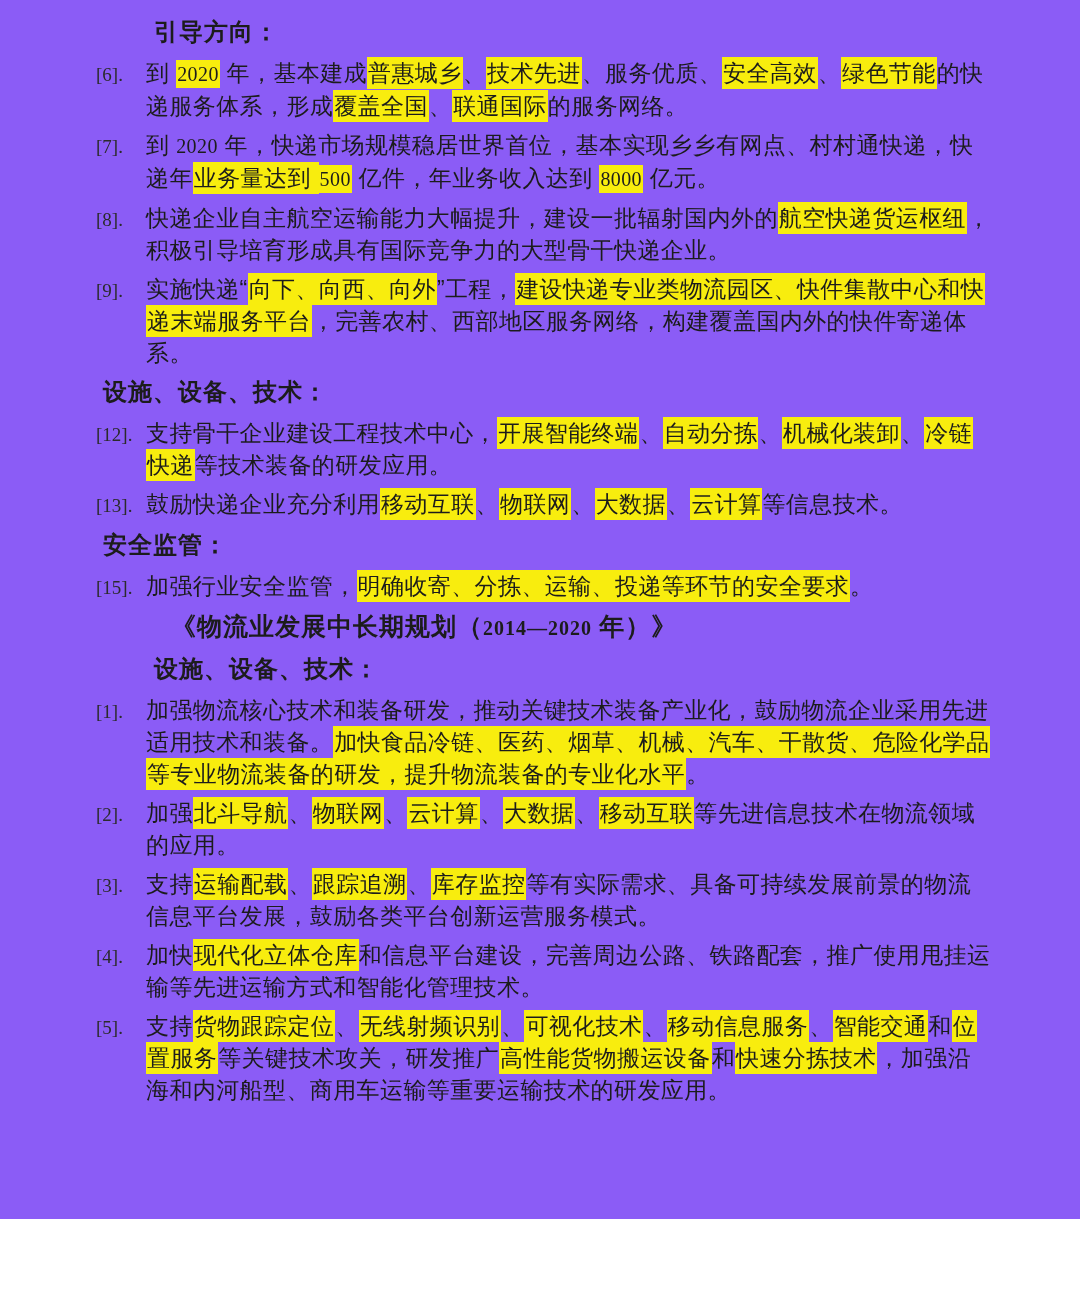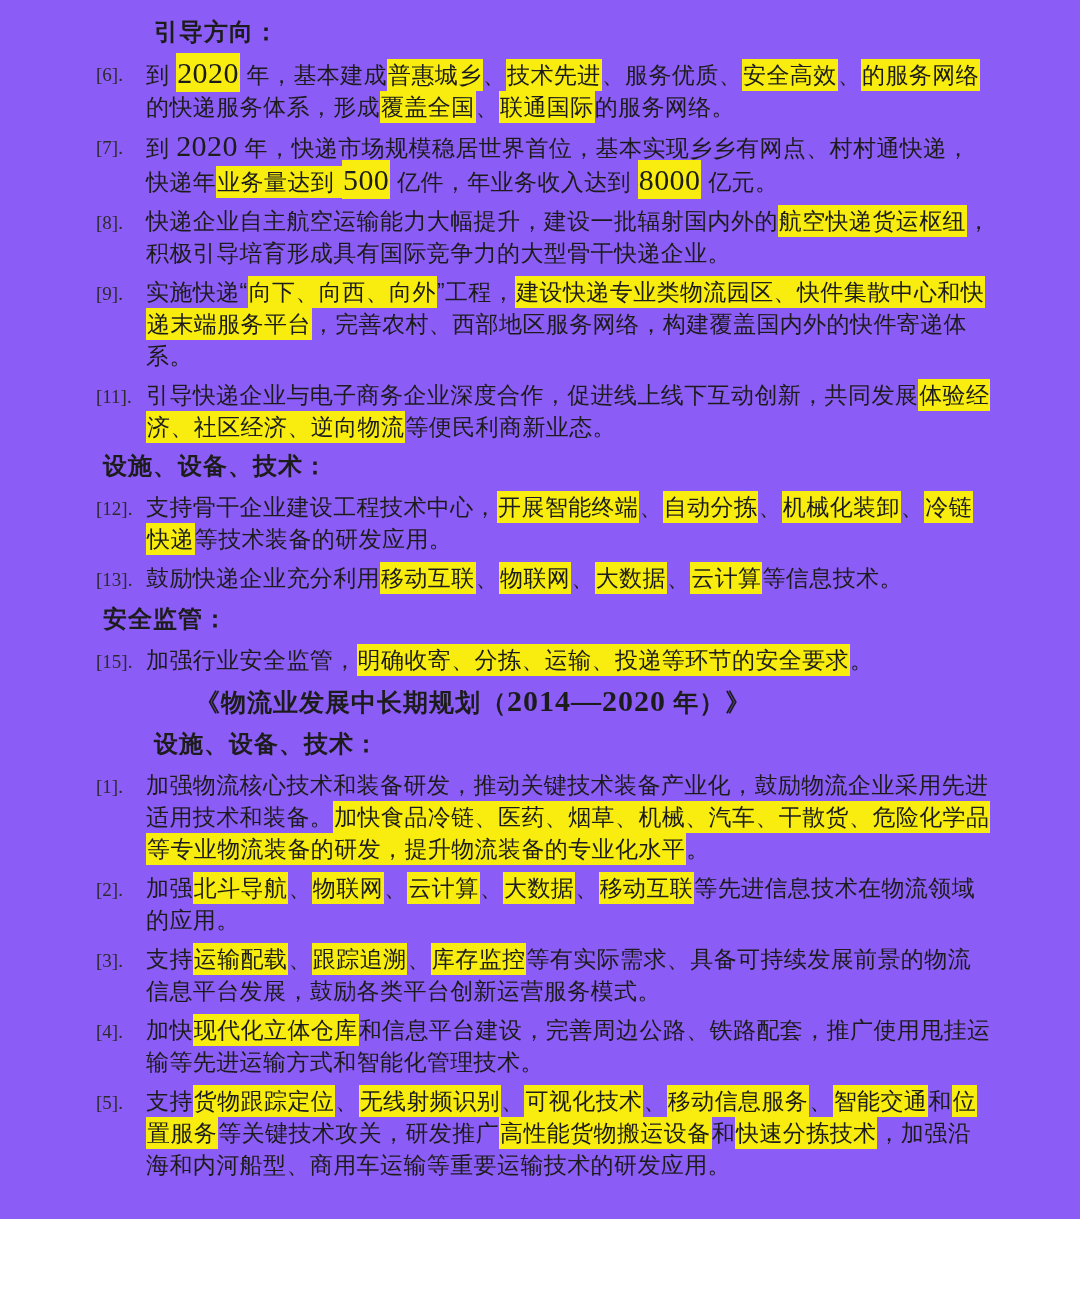--- a/index.html
+++ b/index.html
@@ -51,64 +51,60 @@
     letter-spacing:0.4px;
   }
   .hl{
     background:var(--hl,#f8ed0e);
     padding:3px 1px;
     -webkit-box-decoration-break:clone;
     box-decoration-break:clone;
   }
   .num{
     font-family:"Liberation Serif","DejaVu Serif",serif;
-    font-size:30px;
+    font-size:20px;
   }
 </style>
 </head>
 <body>
 
 <div class="page">
   <div class="doc">
       <div class="heading" style="margin-left: 58px;"><span>引导方向：</span></div>
       <div class="item">
         <span class="label">[6].</span>
-        <span class="body"><span>到 </span><span class="hl num">2020</span><span> 年，基本建成</span><span class="hl">普惠城乡</span><span>、</span><span class="hl">技术先进</span><span>、服务优质、</span><span class="hl">安全高效</span><span>、</span><span class="hl">的服务网络</span><span>的快递服务体系，形成</span><span class="hl">覆盖全国</span><span>、</span><span class="hl">联通国际</span><span>的服务网络。</span></span>
+        <span class="body"><span>到 </span><span class="hl num">2020</span><span> 年，基本建成</span><span class="hl">普惠城乡</span><span>、</span><span class="hl">技术先进</span><span>、服务优质、</span><span class="hl">安全高效</span><span>、</span><span class="hl">绿色节能</span><span>的快递服务体系，形成</span><span class="hl">覆盖全国</span><span>、</span><span class="hl">联通国际</span><span>的服务网络。</span></span>
       </div>
       <div class="item">
         <span class="label">[7].</span>
         <span class="body"><span>到 </span><span class="num">2020</span><span> 年，快递市场规模稳居世界首位，基本实现乡乡有网点、村村通快递，快递年</span><span class="hl">业务量达到 </span><span class="hl num">500</span><span> 亿件，年业务收入达到 </span><span class="hl num">8000</span><span> 亿元。</span></span>
       </div>
       <div class="item">
         <span class="label">[8].</span>
         <span class="body"><span>快递企业自主航空运输能力大幅提升，建设一批辐射国内外的</span><span class="hl">航空快递货运枢纽</span><span>，积极引导培育形成具有国际竞争力的大型骨干快递企业。</span></span>
       </div>
       <div class="item">
         <span class="label">[9].</span>
         <span class="body"><span>实施快递“</span><span class="hl">向下、向西、向外</span><span>”工程，</span><span class="hl">建设快递专业类物流园区、快件集散中心和快递末端服务平台</span><span>，完善农村、西部地区服务网络，构建覆盖国内外的快件寄递体系。</span></span>
-      </div>
-      <div class="item">
-        <span class="label">[11].</span>
-        <span class="body"><span>引导快递企业与电子商务企业深度合作，促进线上线下互动创新，共同发展</span><span class="hl">体验经济、社区经济、逆向物流</span><span>等便民利商新业态。</span></span>
       </div>
       <div class="heading" style="margin-left: 7px;"><span>设施、设备、技术：</span></div>
       <div class="item">
         <span class="label">[12].</span>
         <span class="body"><span>支持骨干企业建设工程技术中心，</span><span class="hl">开展智能终端</span><span>、</span><span class="hl">自动分拣</span><span>、</span><span class="hl">机械化装卸</span><span>、</span><span class="hl">冷链快递</span><span>等技术装备的研发应用。</span></span>
       </div>
       <div class="item">
         <span class="label">[13].</span>
         <span class="body"><span>鼓励快递企业充分利用</span><span class="hl">移动互联</span><span>、</span><span class="hl">物联网</span><span>、</span><span class="hl">大数据</span><span>、</span><span class="hl">云计算</span><span>等信息技术。</span></span>
       </div>
       <div class="heading" style="margin-left: 7px;"><span>安全监管：</span></div>
       <div class="item">
         <span class="label">[15].</span>
         <span class="body"><span>加强行业安全监管，</span><span class="hl">明确收寄、分拣、运输、投递等环节的安全要求</span><span>。</span></span>
       </div>
-      <div class="title" style="margin-left: 99px;"><span>《物流业发展中长期规划（</span><span class="num">2014—2020</span><span> 年）》</span></div>
+      <div class="title" style="margin-left: 75px;"><span>《物流业发展中长期规划（</span><span class="num">2014—2020</span><span> 年）》</span></div>
       <div class="heading" style="margin-left: 58px;"><span>设施、设备、技术：</span></div>
       <div class="item">
         <span class="label">[1].</span>
         <span class="body"><span>加强物流核心技术和装备研发，推动关键技术装备产业化，鼓励物流企业采用先进适用技术和装备。</span><span class="hl">加快食品冷链、医药、烟草、机械、汽车、干散货、危险化学品等专业物流装备的研发，提升物流装备的专业化水平</span><span>。</span></span>
       </div>
       <div class="item">
         <span class="label">[2].</span>
         <span class="body"><span>加强</span><span class="hl">北斗导航</span><span>、</span><span class="hl">物联网</span><span>、</span><span class="hl">云计算</span><span>、</span><span class="hl">大数据</span><span>、</span><span class="hl">移动互联</span><span>等先进信息技术在物流领域的应用。</span></span>
       </div>
       <div class="item">

